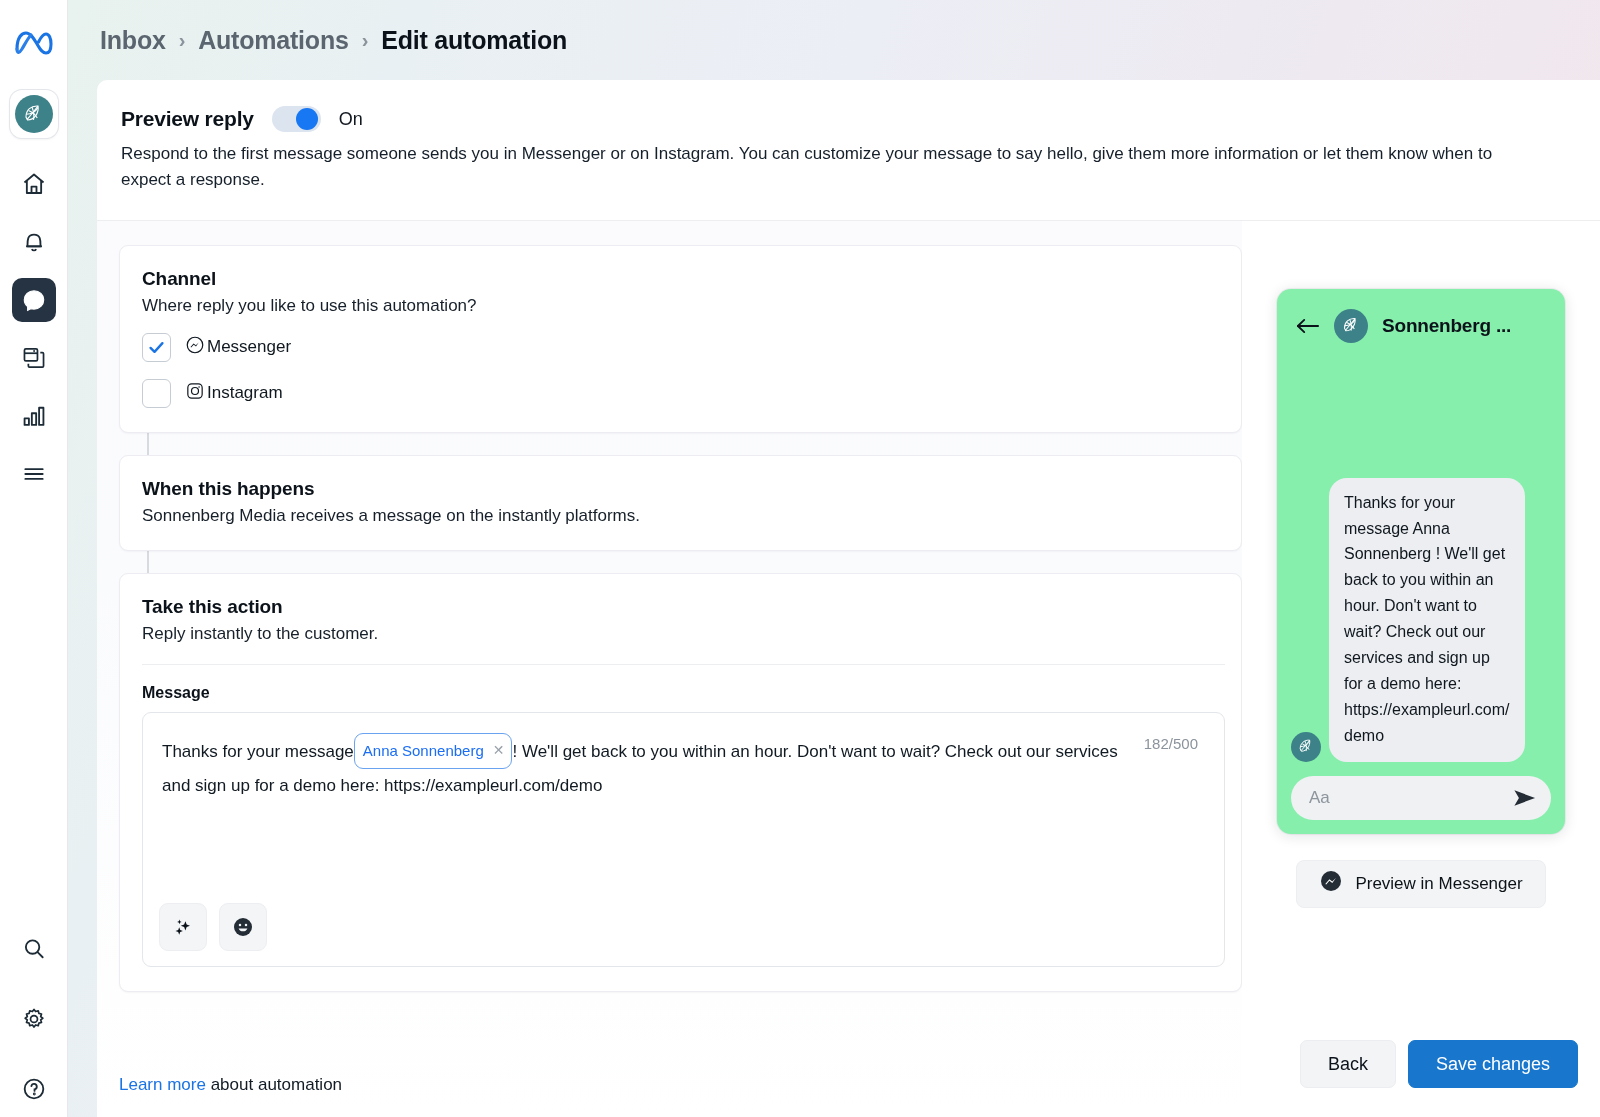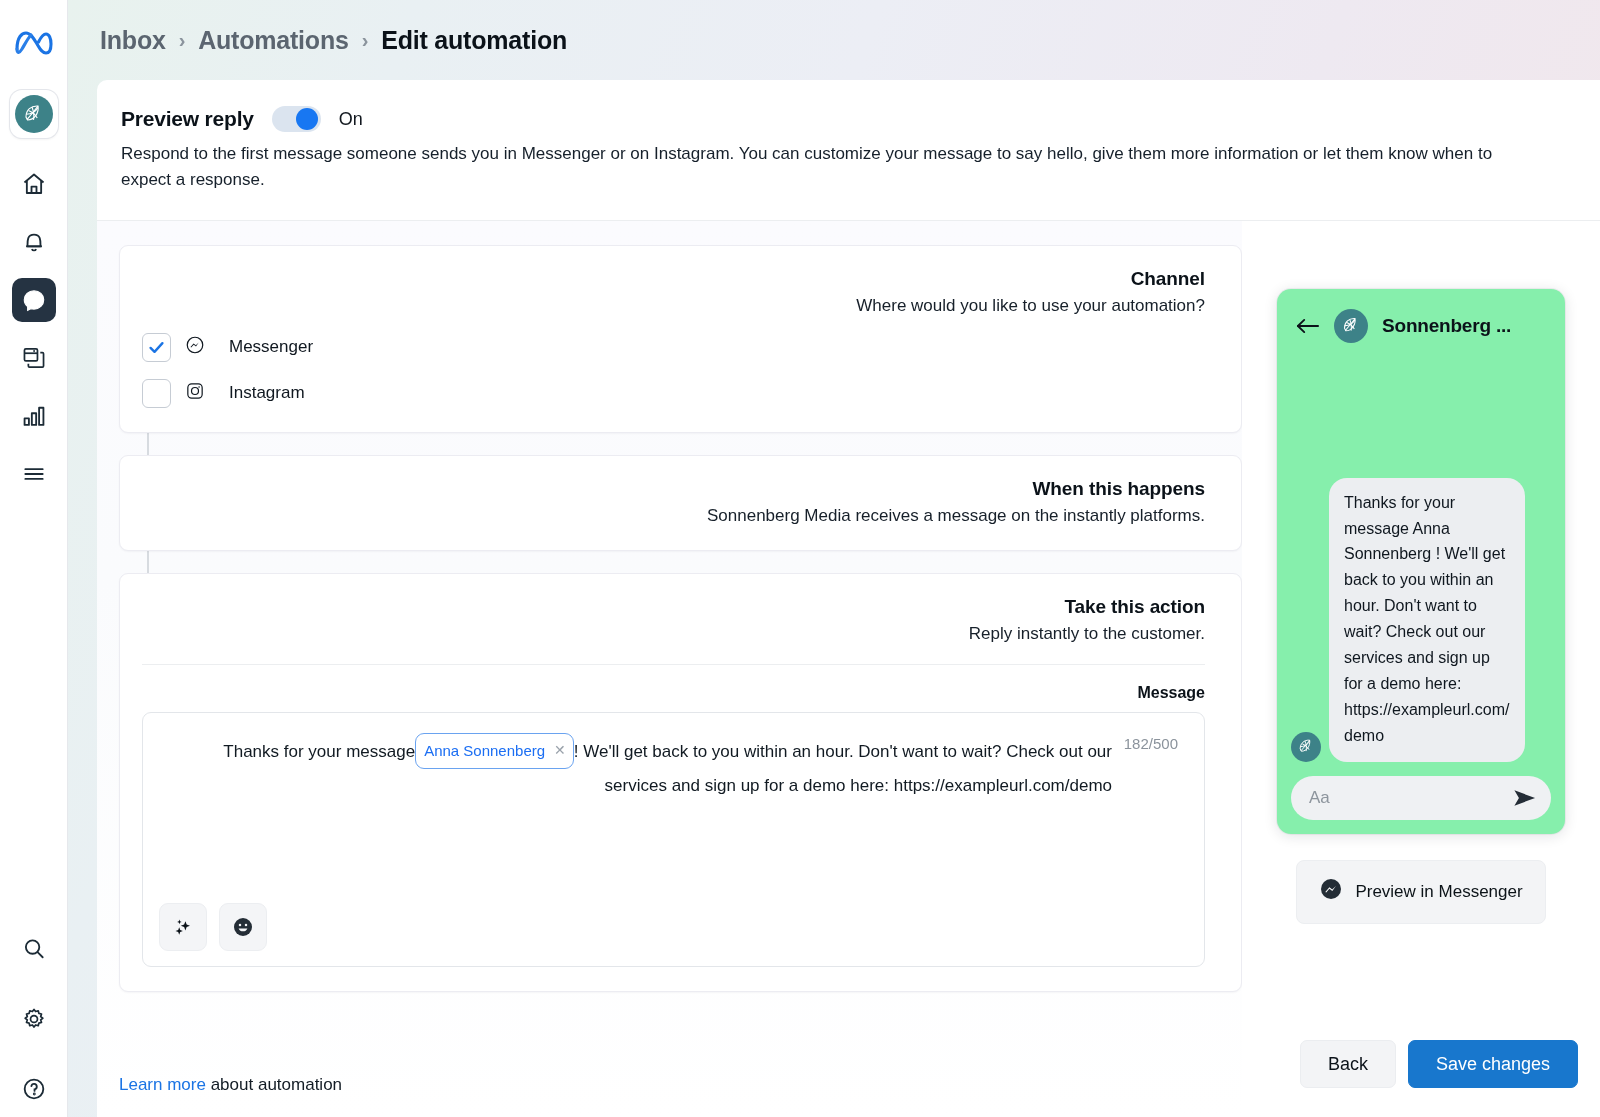--- a/index.html
+++ b/index.html
@@ -134,41 +134,40 @@
     width: 1145px;
     flex: 0 0 1145px;
     padding: 24px 0 0 22px;
     position: relative;
   }
   .card {
     background: #ffffff;
     border: 1px solid #ececf2;
     border-radius: 9px;
     box-shadow: 0 1px 2px rgba(16,24,40,.04);
-    padding: 22px 36px 24px 22px;
-    position: relative;
-    text-align: right;
+    padding: 22px 16px 24px 22px;
+    position: relative;
   }
   .card + .connector { }
   .connector {
     width: 2px; height: 22px; background: #d7dbe0;
     margin-left: 28px;
   }
   .sec-title { font-size: 19px; font-weight: 700; color: #0b1219; letter-spacing: -.1px; }
   .sec-sub { margin-top: 6px; font-size: 17px; color: #17202a; }
 
   .checkrow { display: flex; align-items: center; gap: 14px; margin-top: 17px; }
   .checkbox {
     width: 29px; height: 29px; border-radius: 6px;
     border: 1px solid #c6ccd4; background: #fff;
     display: flex; align-items: center; justify-content: center;
     cursor: pointer; flex: 0 0 auto;
   }
   .checkbox.checked { border-color: #c6ccd4; }
-  .ch-label { display: flex; align-items: center; gap: 24px; font-size: 17px; color: #101820; }
+  .ch-label { display: flex; align-items: center; gap: 2px; font-size: 17px; color: #101820; }
 
   .divider { height: 1px; background: #eceef0; margin: 20px 0 0 0; }
   .msg-label { margin-top: 19px; font-size: 16px; font-weight: 700; color: #0b1219; }
 
   .composer {
     margin-top: 10px;
     border: 1px solid #e3e6ea;
     border-radius: 9px;
     height: 255px;
     position: relative;
@@ -250,21 +249,21 @@
     background: #eff1f3;
     border-radius: 22px;
     display: flex; align-items: center;
     padding: 0 14px 0 18px;
   }
   .composer-mini .ph { flex: 1 1 auto; color: #8d959d; font-size: 17px; }
   .send { cursor: pointer; display:flex; }
 
   .preview-btn {
     margin-top: 26px;
-    height: 64px;
+    height: 48px;
     background: #f3f4f6;
     border-radius: 8px;
     display: flex; align-items: center; gap: 12px;
     padding: 0 22px;
     font-size: 17px; color: #0c1318;
     cursor: pointer;
     border: 1px solid #eceef1;
   }
 
   
@@ -404,21 +403,21 @@
         </div>
         <div class="ir-desc">Respond to the first message someone sends you in Messenger or on Instagram. You can customize your message to say hello, give them more information or let them know when to expect a response.</div>
       </div>
 
       <div class="body">
 
         <div class="config">
 
           <div class="card">
             <div class="sec-title">Channel</div>
-            <div class="sec-sub">Where would you like to use your automation?</div>
+            <div class="sec-sub">Where reply you like to use this automation?</div>
 
             <div class="checkrow">
               <div class="checkbox checked">
                 <svg width="19" height="19" viewBox="0 0 24 24" fill="none" stroke="#1b74e4" stroke-width="3" stroke-linecap="round" stroke-linejoin="round">
                   <path d="M4.5 12.5 L9.5 17.5 L19.5 6.5"></path>
                 </svg>
               </div>
               <div class="ch-label">
                 <span>
                   <svg width="20" height="20" viewBox="0 0 24 24" fill="none" stroke="#101820" stroke-width="1.45">

